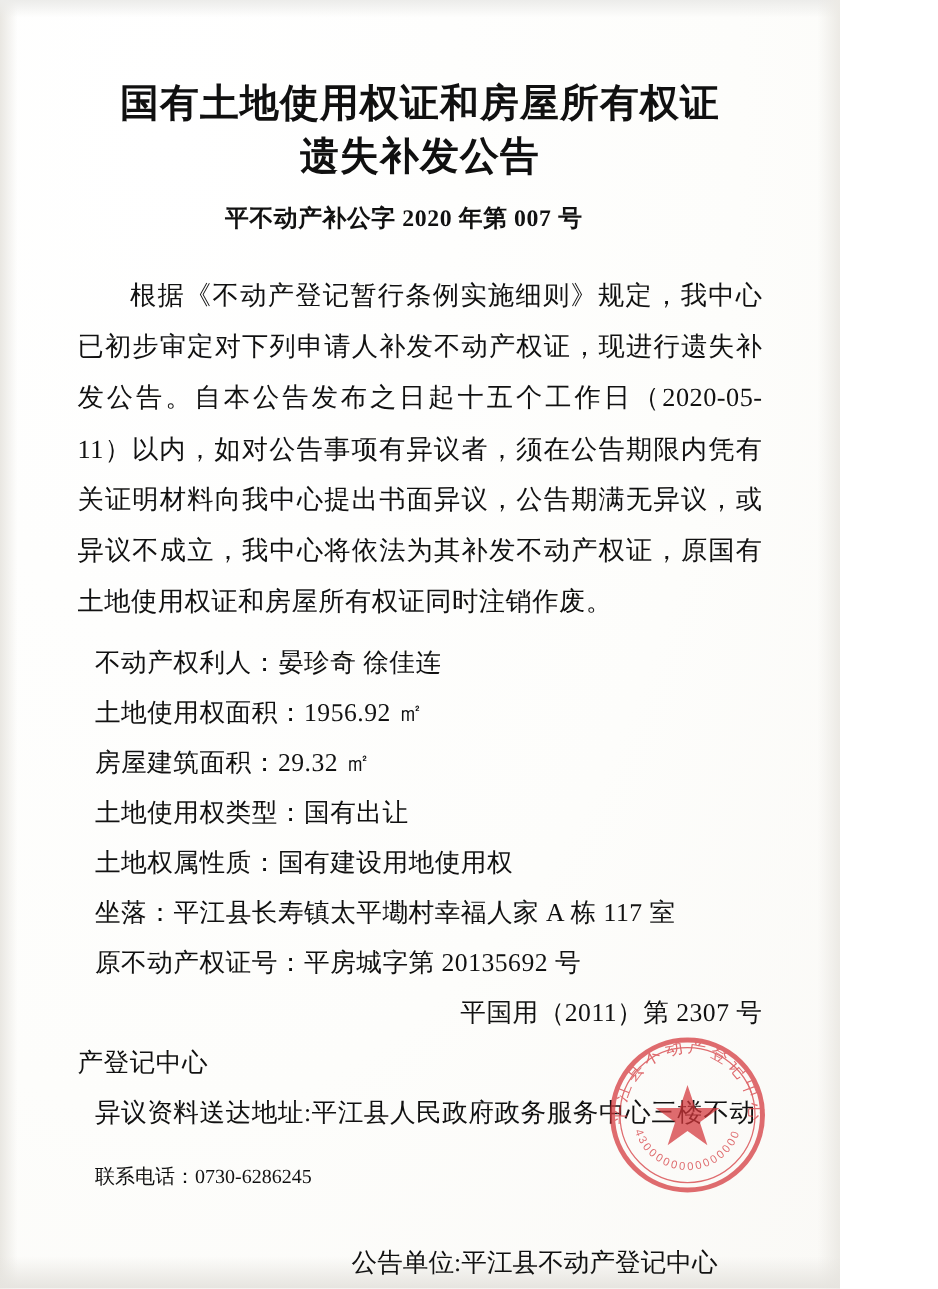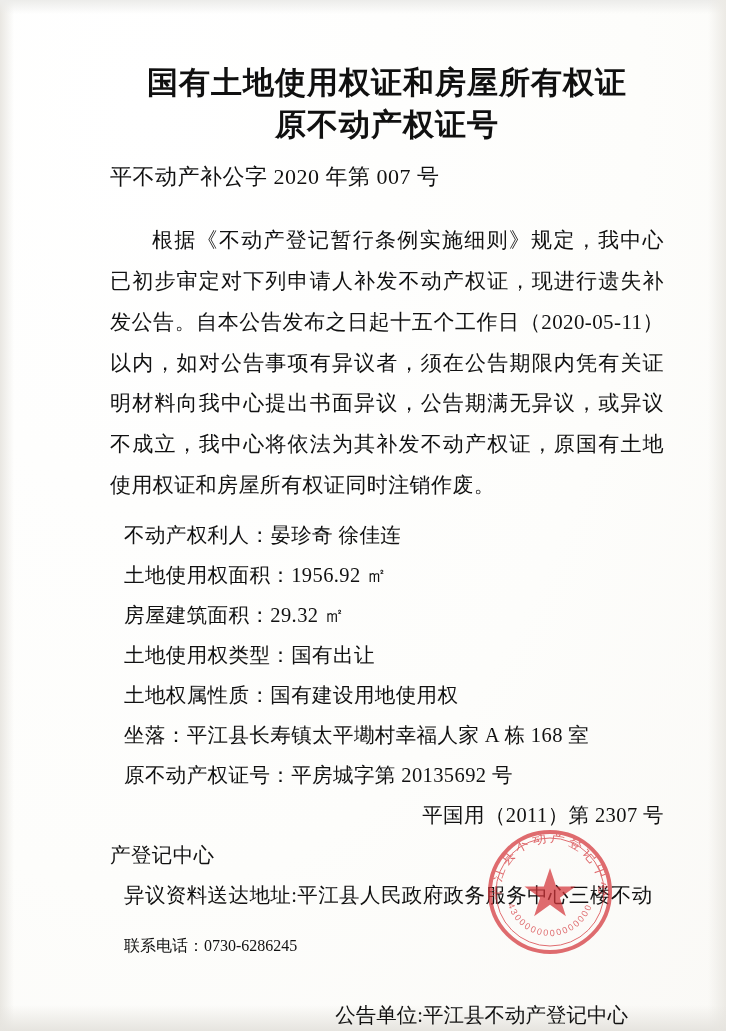--- a/index.html
+++ b/index.html
@@ -9,27 +9,26 @@
   body {
     width: 750px;
     height: 1031px;
     background: #ffffff;
     font-family: "Liberation Serif", "DejaVu Serif", serif;
     color: #111;
     overflow: hidden;
   }
   .page {
     position: relative;
-    width: 726px;
+    width: 672px;
     height: 1031px;
     background:
       radial-gradient(ellipse at 20% 10%, #ffffff 0%, #fdfdfb 60%, #faf9f6 100%);
     box-sizing: border-box;
     overflow: hidden;
-    padding-left: 48px;
   }
   
   .paper-edge-left {
     position: absolute;
     left: 0; top: 0; bottom: 0;
     width: 14px;
     background: linear-gradient(to right, #e9e7e2 0%, rgba(255,255,255,0) 100%);
     pointer-events: none;
   }
   .paper-edge-top {
@@ -66,23 +65,23 @@
   }
   .title-line {
     font-family: "Liberation Serif", "DejaVu Serif", serif;
     font-weight: bold;
     font-size: 31px;
     letter-spacing: 1px;
     line-height: 1.35;
     color: #101010;
   }
   .doc-number {
-    text-align: left;
-    font-weight: normal;
-    font-size: 22px;
+    text-align: center;
+    font-weight: bold;
+    font-size: 19px;
     margin-top: 16px;
     margin-right: 26px;
     letter-spacing: 0.5px;
   }
 
   .body-block {
     margin-top: 28px;
     font-size: 21px;
     line-height: 1.95;
     letter-spacing: 0.4px;
@@ -154,21 +153,21 @@
 <div class="page">
   <div class="paper-edge-left"></div>
   <div class="paper-edge-top"></div>
   <div class="paper-edge-right"></div>
   <div class="paper-edge-bottom"></div>
 
   <div class="content">
 
     <div class="title-block">
       <div class="title-line">国有土地使用权证和房屋所有权证</div>
-      <div class="title-line">原不动产权证号</div>
+      <div class="title-line">遗失补发公告</div>
     </div>
 
     <div class="doc-number">平不动产补公字 2020 年第 007 号</div>
 
     <div class="body-block">
       <p class="para">根据《不动产登记暂行条例实施细则》规定，我中心已初步审定对下列申请人补发不动产权证，现进行遗失补发公告。自本公告发布之日起十五个工作日（2020-05-11）以内，如对公告事项有异议者，须在公告期限内凭有关证明材料向我中心提出书面异议，公告期满无异议，或异议不成立，我中心将依法为其补发不动产权证，原国有土地使用权证和房屋所有权证同时注销作废。</p>
     </div>
 
     <div class="fields">
       <p class="field-row">
@@ -180,21 +179,21 @@
       <p class="field-row">
         <span>房屋建筑面积：</span><span>29.32 ㎡</span>
       </p>
       <p class="field-row">
         <span>土地使用权类型：</span><span>国有出让</span>
       </p>
       <p class="field-row">
         <span>土地权属性质：</span><span>国有建设用地使用权</span>
       </p>
       <p class="field-row">
-        <span>坐落：</span><span>平江县长寿镇太平墈村幸福人家 A 栋 168 室</span>
+        <span>坐落：</span><span>平江县长寿镇太平墈村幸福人家 A 栋 117 室</span>
       </p>
       <p class="field-row">
         <span>原不动产权证号：</span><span>平房城字第 20135692 号</span>
       </p>
       <p class="field-row indent-2">平国用（2011）第 2307 号</p>
 
       <p class="field-row field-continued">产登记中心</p>
       <p class="field-row wrap">
         <span>异议资料送达地址:</span><span>平江县人民政府政务服务中心三楼不动</span>
       </p>

